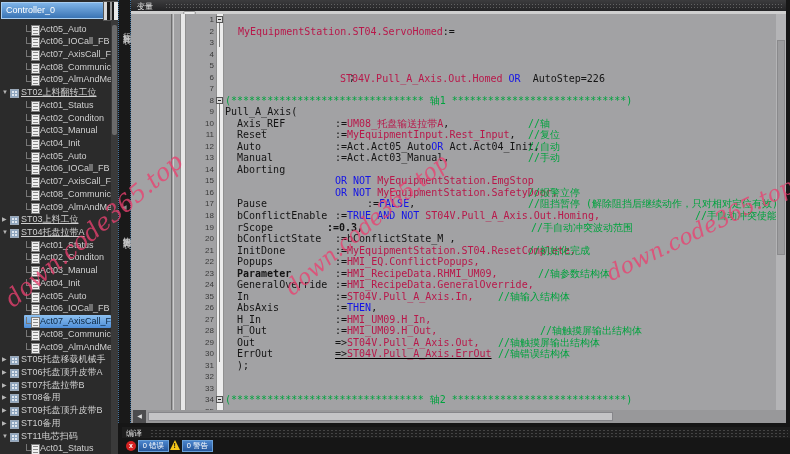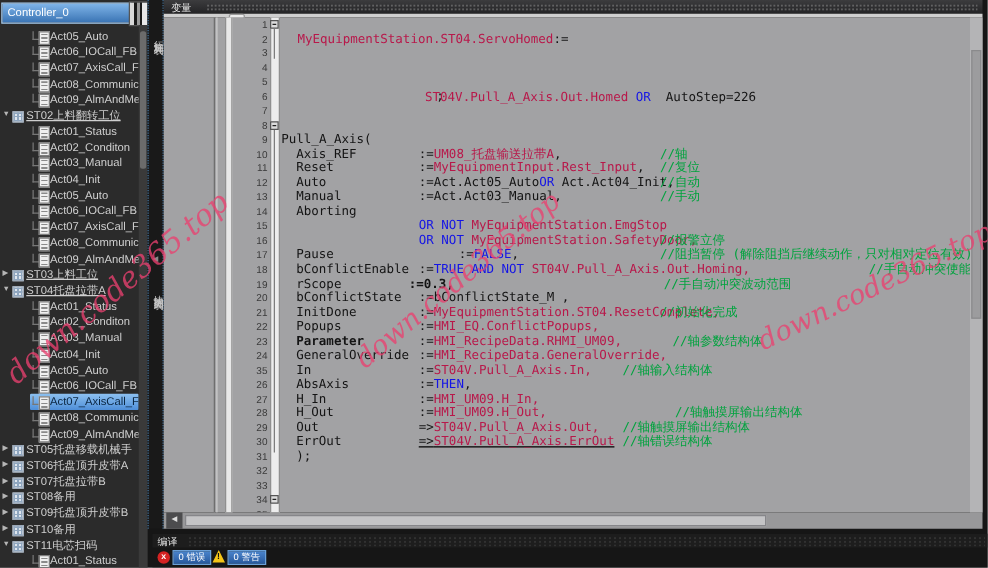--- a/index.html
+++ b/index.html
@@ -312,20 +312,21 @@
       <div class="code-line" style="top: 71.65px;">
         <span class="lnum">6</span>
         <span class="chunk" style="left: 218px;"><span class="pl">;</span></span>
       </div>
       <div class="code-line" style="top: 83.18px;">
         <span class="lnum">7</span>
       </div>
       <div class="code-line" style="top: 94.71px;">
         <span class="lnum">8</span>
         <span class="foldbox"></span>
+        <span class="chunk" style="left: 94px;"><span class="cm">(******************************** 轴1 *****************************)</span></span>
       </div>
       <div class="code-line" style="top: 106.24px;">
         <span class="lnum">9</span>
         <span class="chunk" style="left: 94px;"><span class="pl">Pull_A_Axis(</span></span>
       </div>
       <div class="code-line" style="top: 117.77px;">
         <span class="lnum">10</span>
         <span class="chunk" style="left: 106px;"><span class="pl">Axis_REF</span></span>
         <span class="chunk" style="left: 204px;"><span class="pl">:=</span><span class="var">UM08_托盘输送拉带A</span><span class="pl">,</span></span>
         <span class="chunk" style="left: 397px;"><span class="cm">//轴</span></span>
@@ -446,20 +447,21 @@
       </div>
       <div class="code-line" style="top: 371.43px;">
         <span class="lnum">32</span>
       </div>
       <div class="code-line" style="top: 382.96px;">
         <span class="lnum">33</span>
       </div>
       <div class="code-line" style="top: 394.49px;">
         <span class="lnum">34</span>
         <span class="foldbox"></span>
+        <span class="chunk" style="left: 94px;"><span class="cm">(******************************** 轴2 *****************************)</span></span>
       </div>
       <div class="code-line" style="top: 406.02px;">
         <span class="lnum">35</span>
       </div>
     </div>
   <div id="vscroll">
     <div class="thumb"></div>
   </div>
   <div id="hscroll">
     <div class="btn">◀</div>

